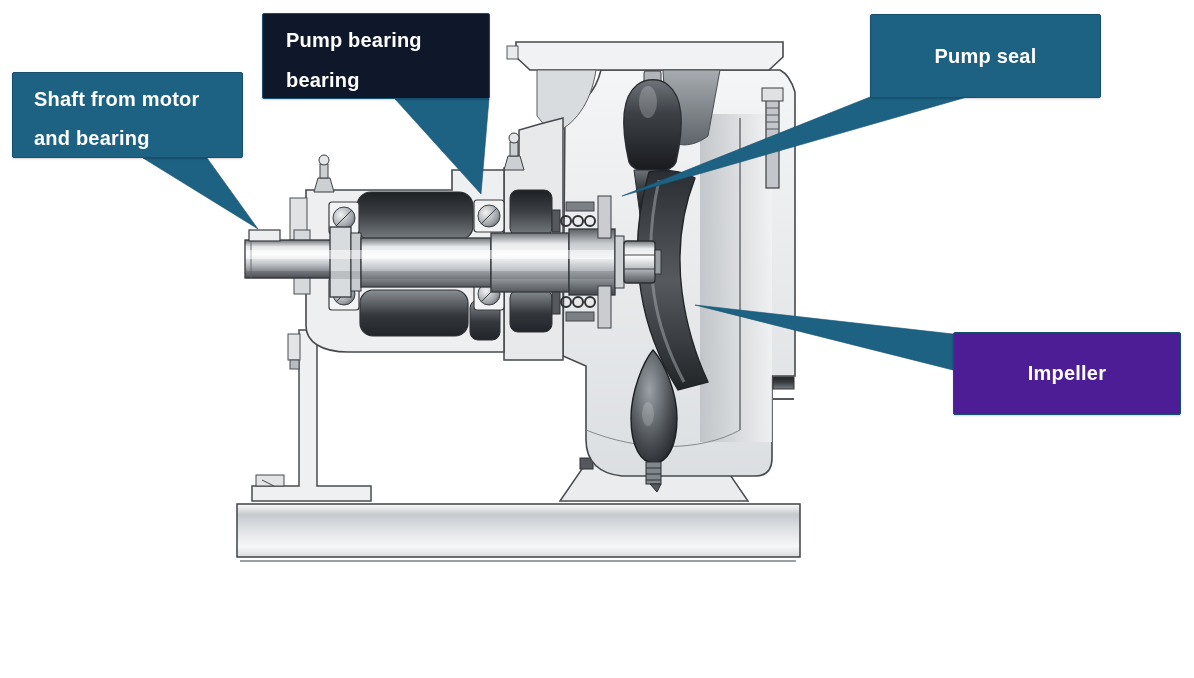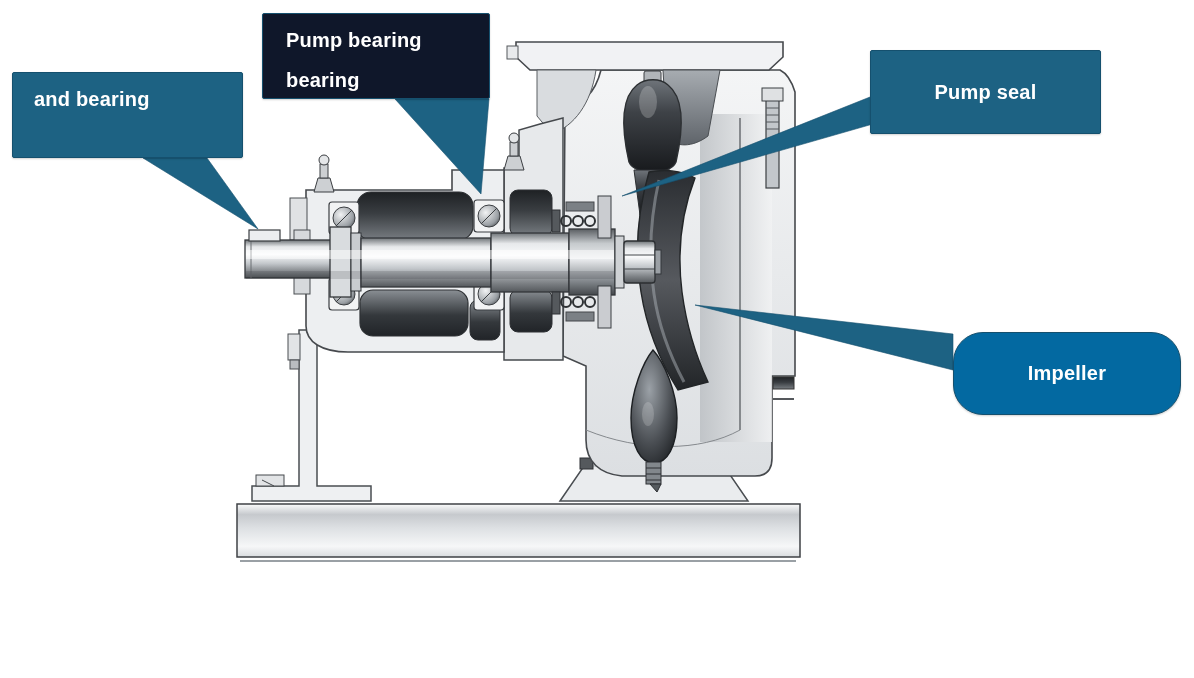--- a/index.html
+++ b/index.html
@@ -252,29 +252,30 @@
 
     <g>
       <polygon points="143,158 207,158 258,229" stroke="#15506e" stroke-width=".6" fill="#1d6283"></polygon>
       <polygon points="395,99 489,99 481,194" stroke="#15506e" stroke-width=".6" fill="#1d6283"></polygon>
       <polygon points="622,196 870,97 967,97" stroke="#15506e" stroke-width=".6" fill="#1d6283"></polygon>
       <polygon points="695,305 953,334 953,370" stroke="#15506e" stroke-width=".6" fill="#1d6283"></polygon>
     </g>
   </svg>
 
   <div class="callout co-shaft" style="background-color: rgb(29, 98, 131);">
+    <span class="line">Shaft from motor</span>
     <span class="line">and bearing</span>
   </div>
 
   <div class="callout co-bearing" style="background-color: #0f172a;">
     <span class="line">Pump bearing</span>
     <span class="line">bearing</span>
   </div>
 
-  <div class="callout co-seal" style="background-color: rgb(29, 98, 131); margin-top: 36px;">
+  <div class="callout co-seal" style="background-color: rgb(29, 98, 131);">
     <span class="line">Pump seal</span>
   </div>
 
-  <div class="callout co-impeller" style="background-color: #0369a1; border-radius: 30px;">
+  <div class="callout co-impeller" style="background-color: #4c1d95;">
     <span class="line">Impeller</span>
   </div>
 
 </div>
 
 </body></html>

